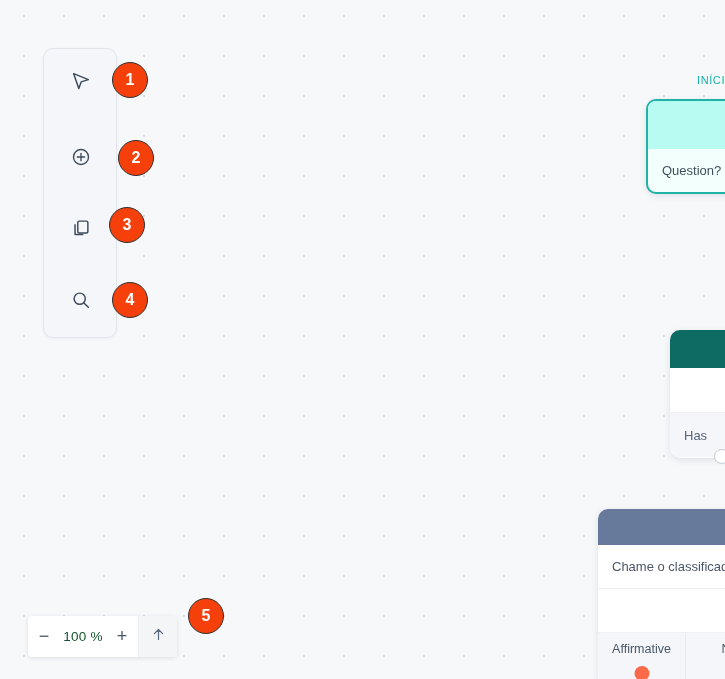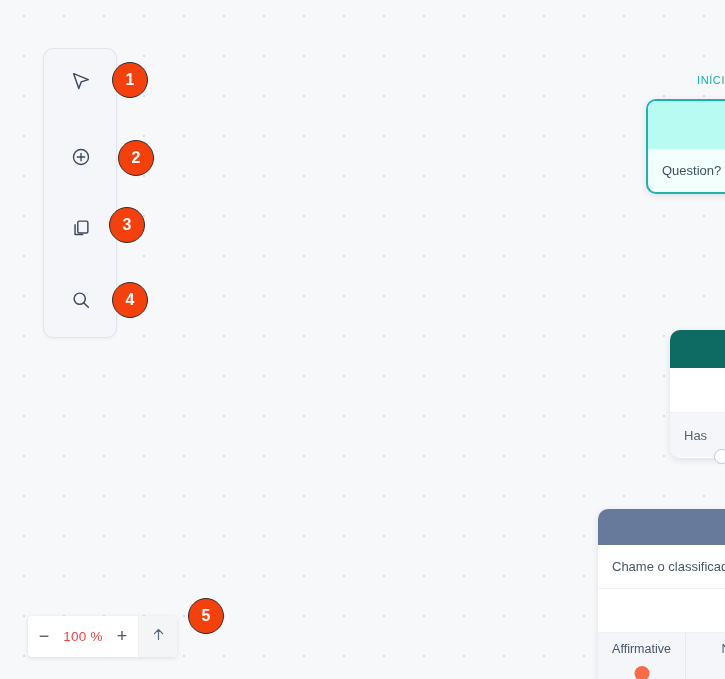--- a/index.html
+++ b/index.html
@@ -87,21 +87,21 @@
     cursor: pointer;
     color: #4A5568;
     font-size: 18px;
     user-select: none;
   }
   #zoom-level {
     min-width: 46px;
     display: flex;
     align-items: center;
     justify-content: center;
-    color: #ef4444;
+    color: #14532d;
     font-size: 13.5px;
     letter-spacing: .2px;
   }
   #zoom-fit {
     width: 38px;
     display: flex;
     align-items: center;
     justify-content: center;
     cursor: pointer;
     background: #F4F5F7;

